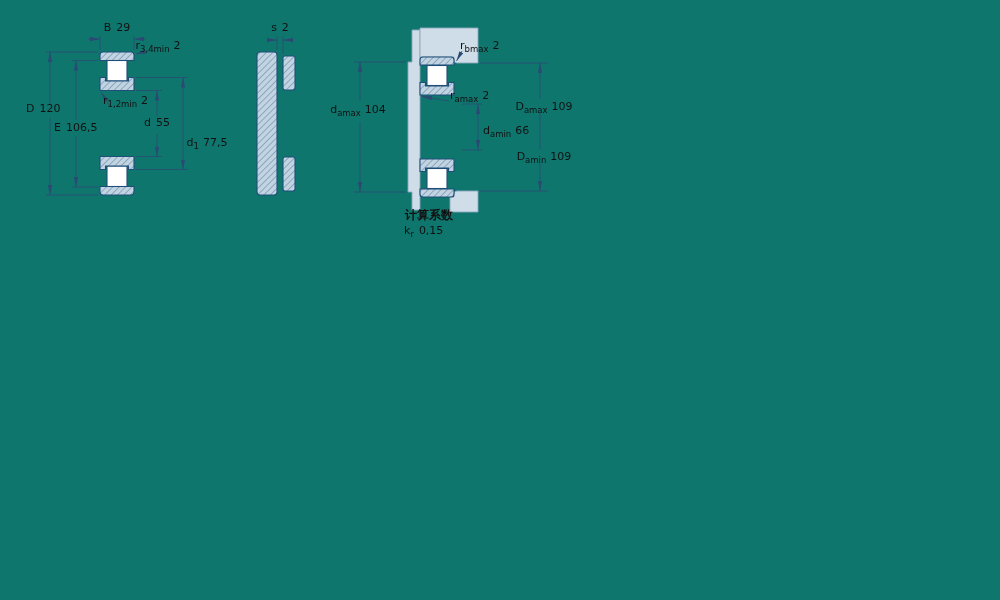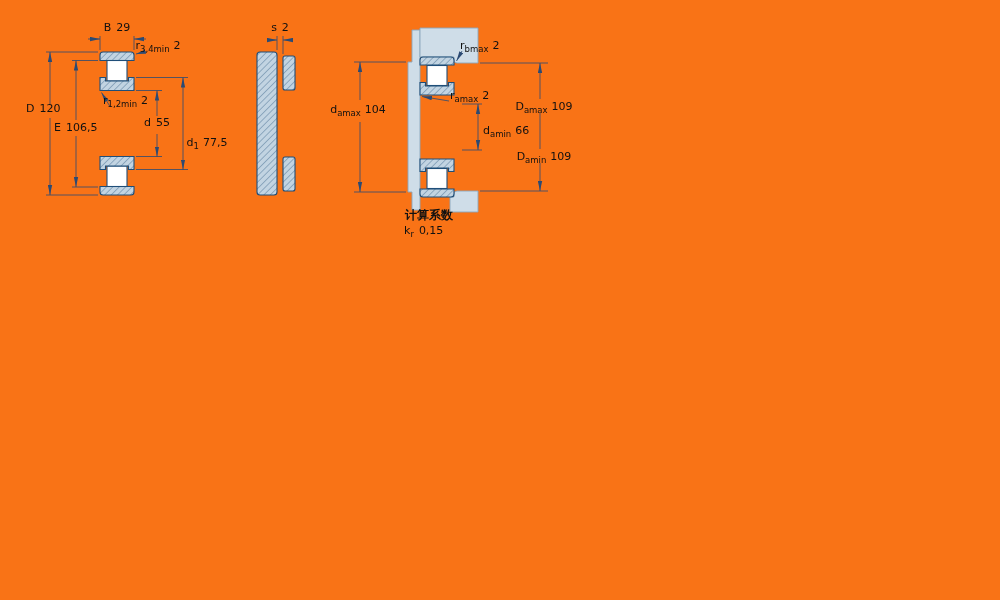--- a/index.html
+++ b/index.html
@@ -1,18 +1,18 @@
 <!DOCTYPE html>
 <html><head>
 <meta charset="utf-8">
 <style>
   html,body { margin:0; padding:0; background:#ffffff; }
   .stage {
     position:relative; width:1000px; height:600px;
-    background:#f97316; overflow:hidden;
+    background:#0f766e; overflow:hidden;
     font-family:"DejaVu Sans", sans-serif;
   }
   svg { display:block; }
   .shape  { stroke:#1f4e79; stroke-width:1.1; }
   .hatched{ fill:url(#hatch); }
   .roller { fill:#ffffff; }
   .bg     { fill:#cfdde8; stroke:#8aa7bd; stroke-width:0.9; }
   .dim    { stroke:#2b4a73; stroke-width:0.8; fill:none; }
   .lbl    { font-family:"DejaVu Sans", sans-serif; font-size:11px; fill:#111111; }
   .lbl .sub { font-size:8.5px; }

